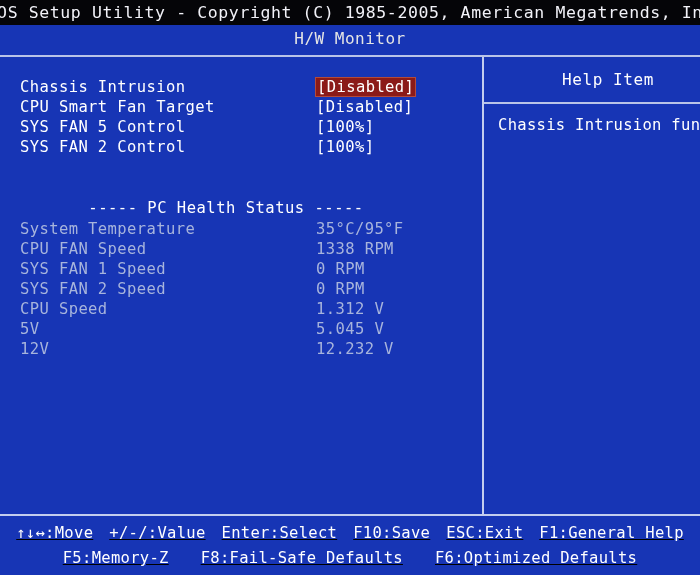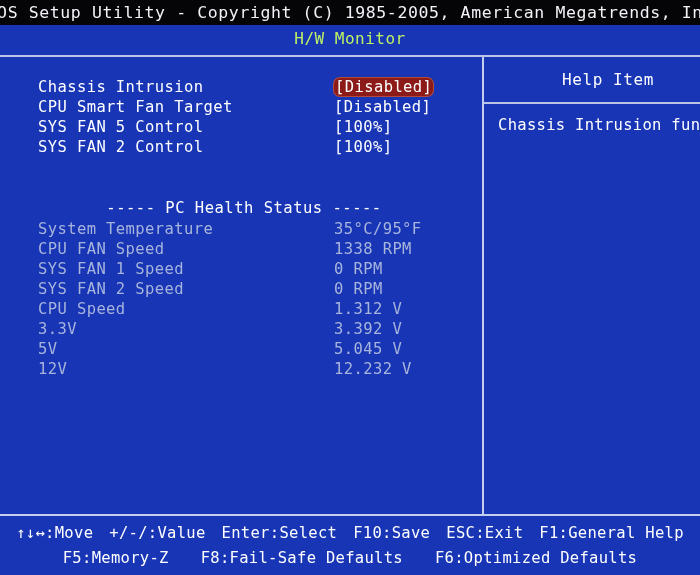--- a/index.html
+++ b/index.html
@@ -39,21 +39,21 @@
   #subtitle-bar {
     position: absolute;
     left: 0; top: 25px;
     width: 700px;
     height: 26px;
     display: flex;
     align-items: center;
     justify-content: center;
   }
   #subtitle-bar .subtitle-text {
-    color: #bef264;
+    color: #e5e5e5;
     font-size: 16px;
     letter-spacing: 0.5px;
     white-space: nowrap;
   }
 
   
   #panel-top-rule {
     position: absolute;
     left: 0; top: 55px;
     width: 700px; height: 2px;
@@ -74,41 +74,39 @@
   #help-header-rule {
     position: absolute;
     left: 484px; top: 102px;
     width: 216px; height: 2px;
     background: #b9c4e8;
   }
 
   
   #settings-list {
     position: absolute;
-    left: 8px; top: 57px;
+    left: 0; top: 57px;
     width: 482px;
-    padding-left: 10px;
   }
   .setting-row {
     position: relative;
     height: 20px;
     display: flex;
     align-items: center;
     font-size: 15.5px;
     letter-spacing: 0.4px;
     white-space: nowrap;
   }
   .setting-row .s-label {
     position: absolute;
     left: 20px;
   }
   .setting-row .s-value {
     position: absolute;
     left: 316px;
-    border-radius: 6px;
   }
   .setting-row.editable .s-label,
   .setting-row.editable .s-value { color: #ffffff; }
   .setting-row.readonly .s-label,
   .setting-row.readonly .s-value { color: #a7b4dc; }
 
   .s-value.selected {
     background: #8b1a18;
     color: #ffffff;
     padding: 0 1px;
@@ -149,21 +147,21 @@
     font-size: 15.5px;
     letter-spacing: 0.3px;
     white-space: nowrap;
     overflow: hidden;
   }
 
   
   #footer {
     position: absolute;
     left: 0; top: 520px;
-    width: 700px; height: 55px;
+    width: 700px; height: 55px; text-decoration: underline;
   }
   .footer-line {
     display: flex;
     align-items: center;
     justify-content: center;
     height: 25px;
     color: #ffffff;
     font-size: 15.5px;
     letter-spacing: 0.3px;
     white-space: nowrap;
@@ -225,24 +223,20 @@
           <span class="s-label">SYS FAN 1 Speed</span>
           <span class="s-value">0 RPM</span>
         </div>
         <div class="setting-row readonly">
           <span class="s-label">SYS FAN 2 Speed</span>
           <span class="s-value">0 RPM</span>
         </div>
         <div class="setting-row readonly">
           <span class="s-label">CPU Speed</span>
           <span class="s-value">1.312 V</span>
-        </div>
-        <div class="setting-row readonly">
-          <span class="s-label">3.3V</span>
-          <span class="s-value">3.392 V</span>
         </div>
         <div class="setting-row readonly">
           <span class="s-label">5V</span>
           <span class="s-value">5.045 V</span>
         </div>
         <div class="setting-row readonly">
           <span class="s-label">12V</span>
           <span class="s-value">12.232 V</span>
         </div>
       </div>

